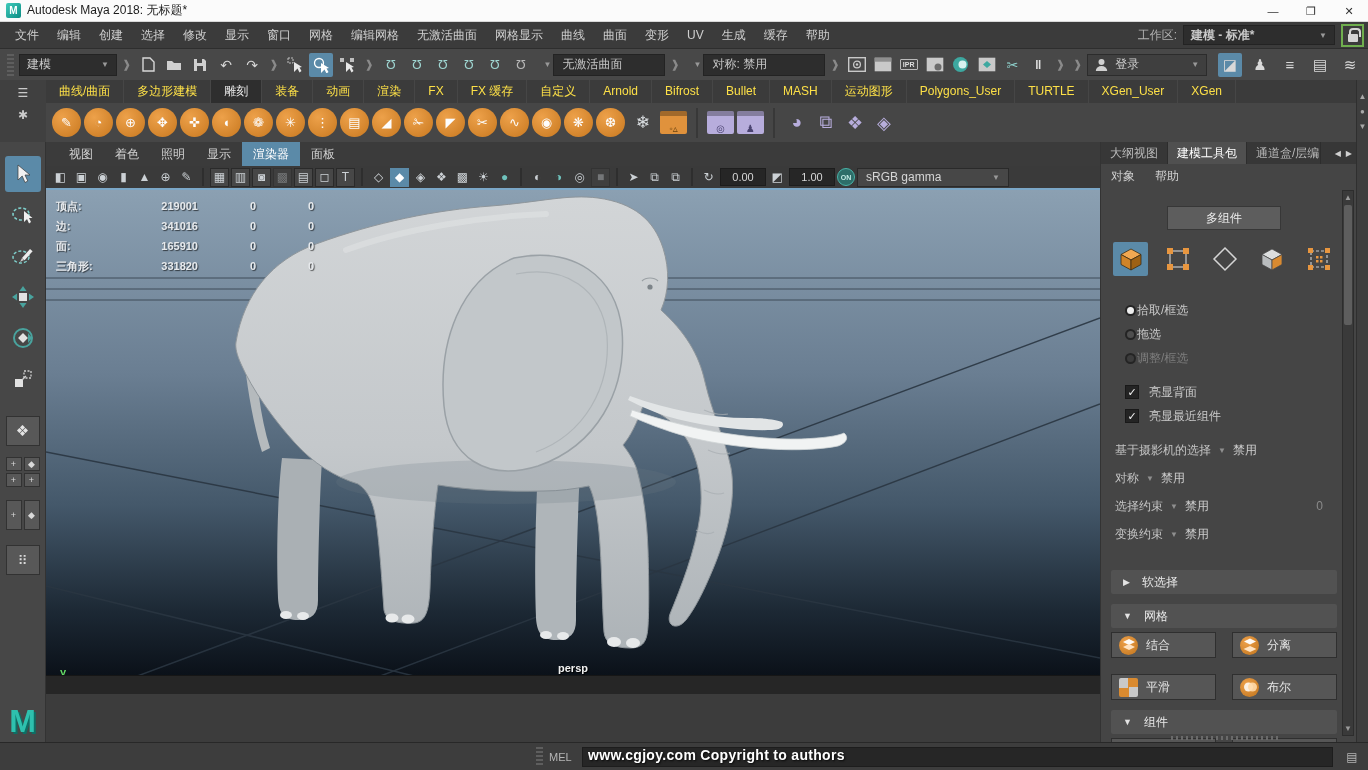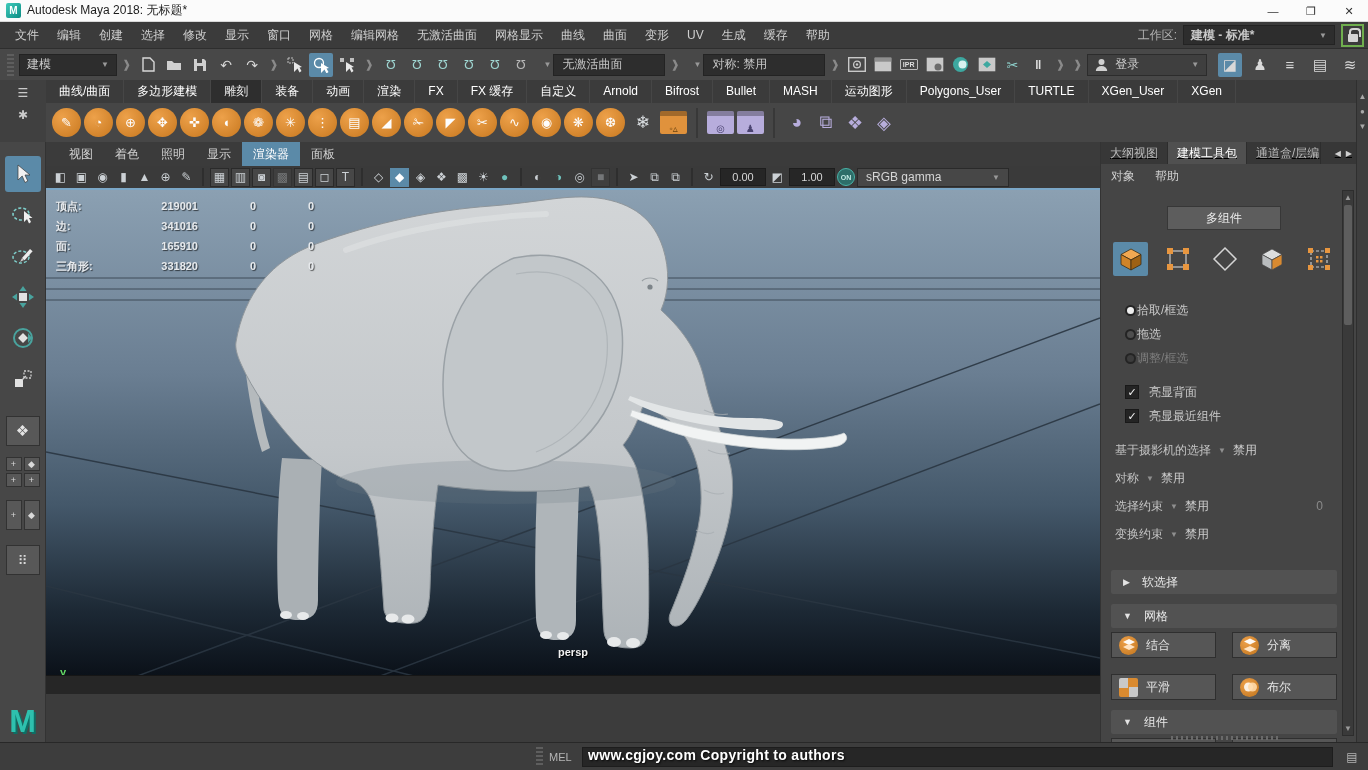--- a/index.html
+++ b/index.html
@@ -39,21 +39,21 @@
   .pause { color:#e0e0e0; font-weight:bold; font-size:13px; letter-spacing:1px; }
   .login-sel { width:120px; height:22px; background:#3f3f3f; border:1px solid #2c2c2c; color:#cfcfcf; font-size:12px; display:flex; align-items:center; gap:7px; padding:0 7px; }
   .toggles { margin-left:auto; display:flex; align-items:center; gap:6px; padding-right:2px; }
   .tog { width:24px; height:24px; display:flex; align-items:center; justify-content:center; color:#d9d9d9; font-size:15px; }
   .tog.active { background:#5b8aa8; border-radius:2px; }
 
   
   .shelf-left { left:0; top:80px; width:46px; height:62px; background:#404040; display:flex; flex-direction:column; align-items:center; gap:8px; padding-top:6px; }
   .shelf-left span { color:#c9c9c9; font-size:12px; }
   .shelf-tabs { left:46px; top:80px; width:1310px; height:23px; background:#3b3b3b; display:flex; }
-  .shelf-tab { padding:0 13px; line-height:23px; font-size:12px; color:#ffffff; border-right:1px solid #464646; white-space:nowrap; }
+  .shelf-tab { padding:0 13px; line-height:23px; font-size:12px; color:#fde047; border-right:1px solid #464646; white-space:nowrap; }
   .shelf-tab.active { background:#2e2e2e; color:#f0f0f0; }
   .shelf-icons { left:46px; top:103px; width:1310px; height:39px; background:#464646; display:flex; align-items:center; gap:3px; padding-left:6px; }
   .blob { width:29px; height:29px; border-radius:50%; background:radial-gradient(circle at 35% 32%,#eda14a,#c8781f); display:flex; align-items:center; justify-content:center; color:#fdfdfd; font-size:13px; }
   .snow { width:29px; height:29px; display:flex; align-items:center; justify-content:center; color:#d9dde0; font-size:17px; }
   .tile { width:27px; height:23px; border-radius:2px; position:relative; display:flex; align-items:flex-end; justify-content:center; font-size:10px; color:#4a4370; }
   .tile::before { content:''; position:absolute; top:0; left:0; right:0; height:5px; border-radius:2px 2px 0 0; background:rgba(0,0,0,.28); }
   .tile.purple { background:#b7addc; }
   .tile.orange { background:#e0923c; color:#6b4310; }
   .shelf-sep { width:2px; height:30px; background:#383838; margin:0 6px; }
   .pdia { width:26px; height:26px; display:flex; align-items:center; justify-content:center; color:#b7addc; font-size:18px; }
@@ -85,27 +85,27 @@
   .on-badge { width:18px; height:18px; border-radius:50%; background:#2d6e69; border:1px solid #49b3a8; color:#c4ece6; font-size:7px; font-weight:bold; display:flex; align-items:center; justify-content:center; }
   .vt-combo { width:152px; height:19px; background:#474747; border:1px solid #2a2a2a; color:#d6d6d6; font-size:12px; display:flex; align-items:center; padding:0 8px; }
   .vp-canvas { position:relative; height:485px; background:linear-gradient(to bottom,#8ba0b2 0%,#6a7e92 38%,#44586a 65%,#1c2834 87%,#0b1119 100%); overflow:hidden; }
   .vp-bottom { height:19px; background:#262626; border-top:1px solid #161616; }
   .hud { position:absolute; left:10px; top:6px; font-size:11px; font-weight:bold; color:#e7eaed; text-shadow:1px 1px 1px rgba(0,0,0,.6); line-height:20px; }
   .hud-row span { display:inline-block; }
   .h-label { width:66px; }
   .h-v1 { width:76px; text-align:right; }
   .h-v2 { width:58px; text-align:right; }
   .h-v3 { width:58px; text-align:right; }
-  .persp-label { position:absolute; left:50%; transform:translateX(-50%); bottom:17px; color:#f1f1f1; font-size:11px; font-weight:bold; text-shadow:1px 1px 1px #000; }
+  .persp-label { position:absolute; left:50%; transform:translateX(-50%); bottom:1px; color:#f1f1f1; font-size:11px; font-weight:bold; text-shadow:1px 1px 1px #000; }
   .axis-widget { position:absolute; left:12px; top:474px; }
   .axis-y { fill:#66dd66; font-size:11px; font-weight:bold; }
 
   
   .rpanel { left:1100px; top:142px; width:256px; height:600px; background:#454545; border-left:1px solid #333; }
-  .rp-tabs { height:22px; background:#373737; display:flex; align-items:stretch;text-decoration:underline; }
+  .rp-tabs { height:22px; background:#373737; display:flex; align-items:stretch; }
   .rp-tab { padding:0 9px; line-height:22px; font-size:12px; color:#b9b9b9; border-right:1px solid #2d2d2d; white-space:nowrap; overflow:hidden; }
   .rp-tab.active { background:#505050; color:#ffffff; }
   .rp-tab.clip { max-width:74px; }
   .rp-arrows { margin-left:auto; display:flex; align-items:center; gap:5px; padding:0 4px; color:#d0d0d0; font-size:8px; }
   .rp-menus { height:24px; display:flex; align-items:center; gap:20px; padding-left:10px; background:#454545; }
   .rp-menu { font-size:12px; color:#cfcfcf; }
   .rp-body { position:absolute; left:0; top:46px; width:240px; bottom:0; padding:0 4px 0 10px; }
   .rp-scrollbar { position:absolute; right:2px; top:48px; bottom:6px; width:12px; background:#3a3a3a; border:1px solid #2d2d2d; }
   .rp-thumb { position:absolute; left:1px; right:1px; top:2px; height:120px; background:#5e5e5e; border-radius:2px; }
   .sb-arrow { position:absolute; left:0; right:0; text-align:center; color:#9a9a9a; font-size:8px; }

